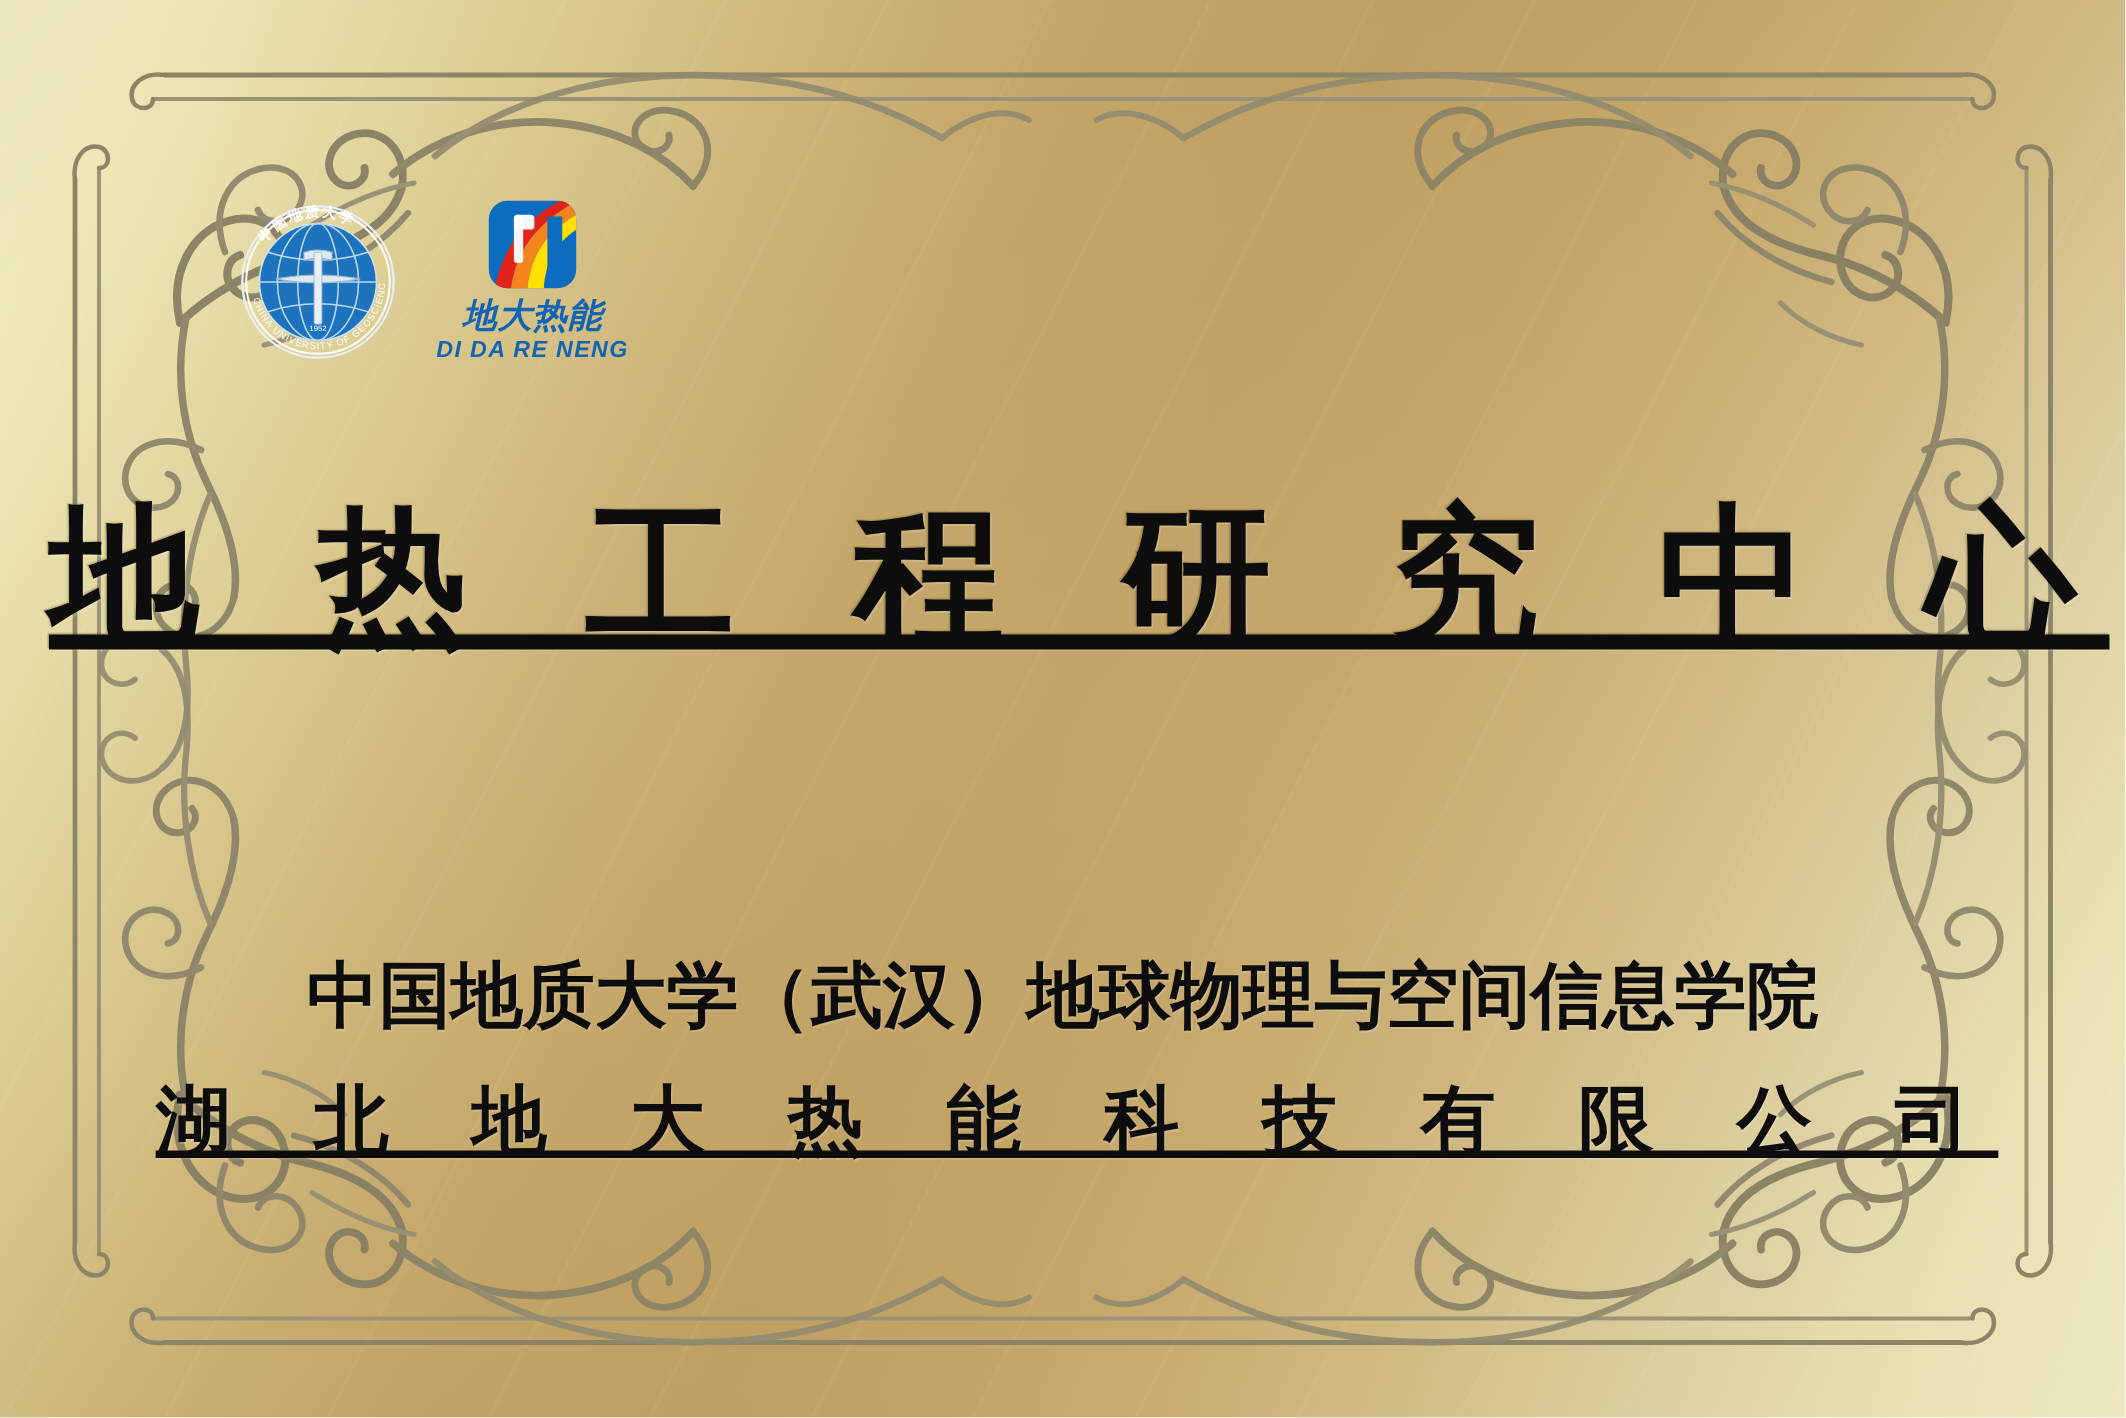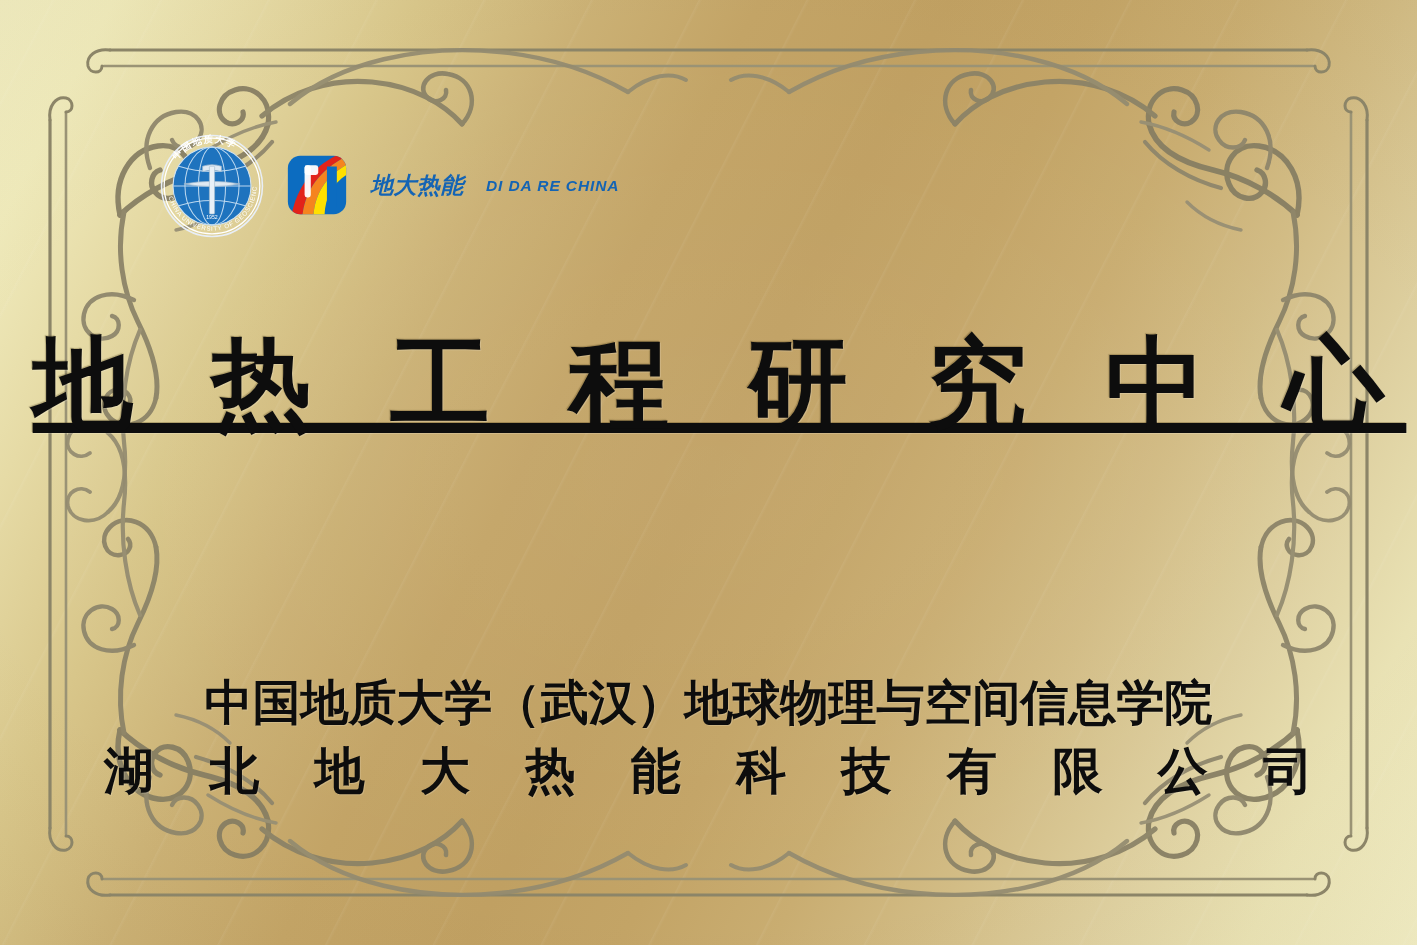--- a/index.html
+++ b/index.html
@@ -77,20 +77,21 @@
     top: 134px;
     display: flex;
     align-items: center;
     gap: 22px;
   }
 
   .cug-logo { width: 104px; height: 104px; display: block; }
 
   .ddrn-wrap {
     display: flex;
+    flex-direction: column;
     align-items: center;
     justify-content: flex-start;
     margin-top: -2px;
   }
   .ddrn-mark { width: 62px; height: 62px; display: block; margin-bottom: 1px;}
   .ddrn-cn { width: 138px; height: 30px; display: block; }
   .ddrn-en {
     font-family: "Liberation Sans", sans-serif;
     font-style: italic;
     font-weight: bold;
@@ -128,32 +129,32 @@
     color: #0d0d0d;
   }
   .sub-line-1 {
     font-family: "DejaVu Sans", "Liberation Sans", sans-serif;
     font-weight: bold;
     font-size: 48px;
     line-height: 1.18;
     letter-spacing: 0px;
     white-space: nowrap;
     text-shadow: 1px 1px 0 rgba(255,255,255,0.16);
-    margin-top: 38px;
   }
   .sub-line-2 {
     font-family: "DejaVu Sans", "Liberation Sans", sans-serif;
     font-weight: bold;
     font-size: 50px;
     line-height: 1.2;
     letter-spacing: 19px;
     text-indent: 19px;
     white-space: nowrap;
-    margin-top: 10px;
+    margin-top: 24px;
     text-shadow: 1px 1px 0 rgba(255,255,255,0.16);
+    text-decoration: underline;
   }
 </style>
 </head>
 <body>
 
 <div id="plaque">
 
   <div id="sheen"></div>
   <div id="vignette"></div>
 
@@ -285,21 +286,21 @@
             <path d="M44 104 C46 66 62 36 104 14 L104 30 C74 46 62 72 62 104 Z" fill="#FFE000"></path>
 
             <rect x="30" y="18" width="22" height="16" rx="4" fill="#ffffff" opacity="0.95"></rect>
             <rect x="30" y="18" width="10" height="52" rx="4" fill="#ffffff" opacity="0.95"></rect>
             <path d="M66 20 L82 20 L82 86 L66 86 Z" fill="#0C6CC0"></path>
           </g>
         </svg>
         <svg class="ddrn-cn" viewBox="0 0 230 50" xmlns="http://www.w3.org/2000/svg">
           <text x="115" y="38" text-anchor="middle" font-family="'DejaVu Sans','Liberation Sans',sans-serif" font-size="38" font-weight="bold" font-style="italic" fill="#1464b4" letter-spacing="1">地大热能</text>
         </svg>
-        <div class="ddrn-en">DI DA RE CHINA</div>
+        <div class="ddrn-en">DI DA RE NENG</div>
       </div>
 
     </div>
 
     <div id="title">地 热 工 程 研 究 中 心</div>
 
     <div id="subtitles">
       <div class="sub-line-1">中国地质大学（武汉）地球物理与空间信息学院</div>
       <div class="sub-line-2">湖 北 地 大 热 能 科 技 有 限 公 司</div>
     </div>

